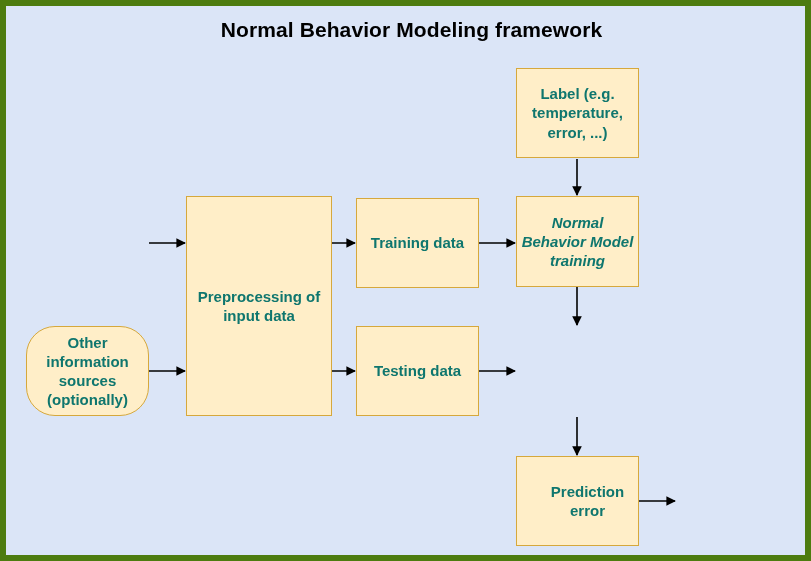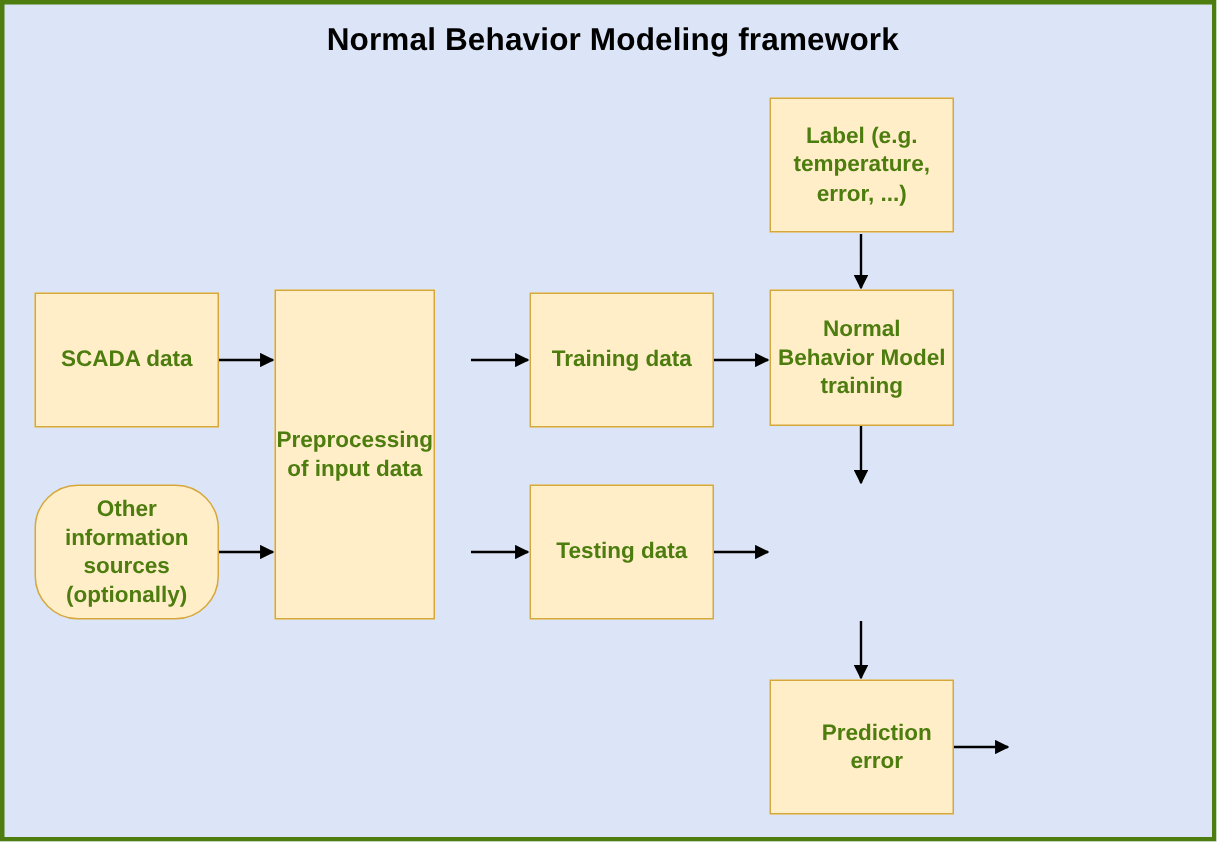--- a/index.html
+++ b/index.html
@@ -5,21 +5,21 @@
   html, body {
     margin: 0;
     padding: 0;
     background: #ffffff;
   }
   #canvas {
     position: relative;
     width: 811px;
     height: 561px;
     background: #dbe5f7;
-    border: 3px solid #4d7c0f;
+    border: 6px solid #4d7c0f;
     box-sizing: border-box;
     font-family: "Liberation Sans", sans-serif;
     overflow: hidden;
   }
   #title {
     position: absolute;
     left: 0;
     top: 12px;
     width: 811px;
     text-align: center;
@@ -32,21 +32,21 @@
     position: absolute;
     box-sizing: border-box;
     background: #ffeec8;
     border: 1px solid #d6a83c;
     display: flex;
     align-items: center;
     justify-content: center;
     text-align: center;
     font-size: 15px;
     font-weight: bold;
-    color: #4d7c0f;
+    color: #0f766e;
     line-height: 1.28;
     padding: 2px 4px;
   }
   svg.edges {
     position: absolute;
     left: 0;
     top: 0;
     width: 811px;
     height: 561px;
     pointer-events: none;
@@ -74,31 +74,30 @@
     <line x1="311" y1="237" x2="349" y2="237" marker-end="url(#arrow)"></line>
     <line x1="311" y1="365" x2="349" y2="365" marker-end="url(#arrow)"></line>
     <line x1="473" y1="237" x2="509" y2="237" marker-end="url(#arrow)"></line>
     <line x1="473" y1="365" x2="509" y2="365" marker-end="url(#arrow)"></line>
     <line x1="571" y1="153" x2="571" y2="189" marker-end="url(#arrow)"></line>
     <line x1="571" y1="281" x2="571" y2="319" marker-end="url(#arrow)"></line>
     <line x1="571" y1="411" x2="571" y2="449" marker-end="url(#arrow)"></line>
     <line x1="633" y1="495" x2="669" y2="495" marker-end="url(#arrow)"></line>
   </svg>
 
-  <div class="node" style="left:20px; top:192px; width:123px; height:90px;">SCADA data</div>
 
   <div class="node" style="left:20px; top:320px; width:123px; height:90px;border-radius:29px;">Other information sources (optionally)</div>
 
-  <div class="node" style="left:180px; top:190px; width:107px; height:220px;">Preprocessing of input data</div>
+  <div class="node" style="left:180px; top:190px; width:146px; height:220px;">Preprocessing of input data</div>
 
   <div class="node" style="left:350px; top:192px; width:123px; height:90px;">Training data</div>
 
   <div class="node" style="left:350px; top:320px; width:123px; height:90px;">Testing data</div>
 
   <div class="node" style="left:510px; top:62px; width:123px; height:90px;">Label (e.g. temperature, error, ...)</div>
 
-  <div class="node" style="left:510px; top:190px; width:123px; height:91px;">Normal Behavior Model training</div>
+  <div class="node" style="left:510px; top:190px; width:123px; height:91px;font-style:italic;">Normal Behavior Model training</div>
 
 
   <div class="node" style="left:510px; top:450px; width:123px; height:90px;padding-left:24px;">Prediction error</div>
 
 
 </div>
 
 </body></html>

